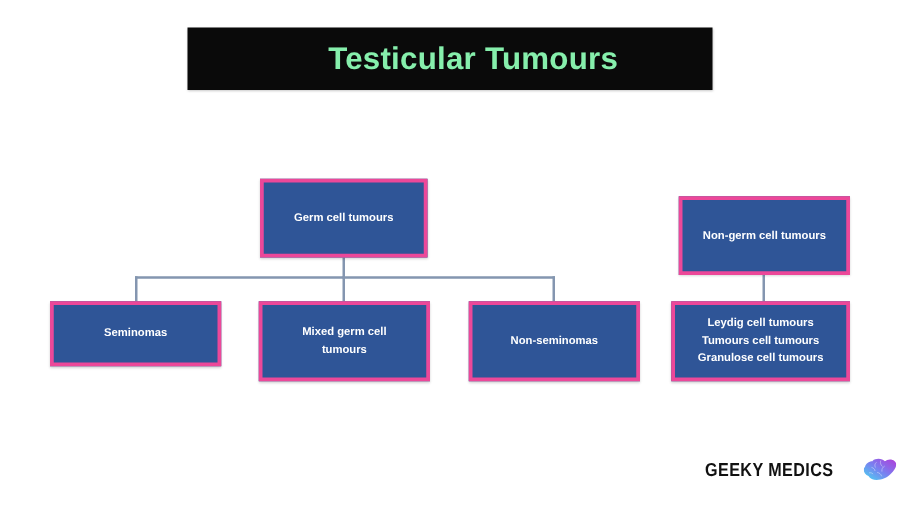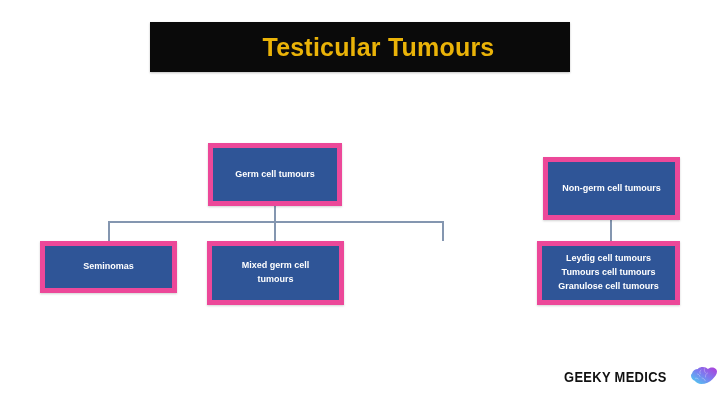--- a/index.html
+++ b/index.html
@@ -27,34 +27,34 @@
     top: 22px;
     width: 420px;
     height: 50px;
     background: #0a0a0a;
     display: flex;
     align-items: center;
     justify-content: center;
     box-shadow: 0 1px 2px rgba(0,0,0,0.25);
   }
   .title-text {
-    color: #eab308;
+    color: #86efac;
     font-size: 25px;
     font-weight: bold;
     letter-spacing: 0.2px;
     line-height: 1;
     white-space: nowrap;
     margin-left: 37px;
   }
 
   
   .node {
     position: absolute;
     background: #2f5597;
-    border: 5px solid #ec4899;
+    border: 3px solid #ec4899;
     box-sizing: border-box;
     display: flex;
     align-items: center;
     justify-content: center;
     text-align: center;
     color: #ffffff;
     font-size: 9px;
     font-weight: bold;
     line-height: 1.55;
     padding: 2px 14px;
@@ -140,20 +140,23 @@
   </div>
 
   <div class="node" id="node-seminomas">
     <span class="line">Seminomas</span>
   </div>
 
   <div class="node" id="node-mixed">
     <span>Mixed germ cell tumours</span>
   </div>
 
+  <div class="node" id="node-nonsem">
+    <span class="line">Non-seminomas</span>
+  </div>
 
   <div class="node multi" id="node-nongerm-list">
     <span class="line">Leydig cell tumours</span>
     <span class="line">Tumours cell tumours</span>
     <span class="line">Granulose cell tumours</span>
   </div>
 
   <div class="brand">
     <span class="brand-text">GEEKY MEDICS</span>
     <svg class="brand-logo" viewBox="0 0 52 40" aria-hidden="true">

